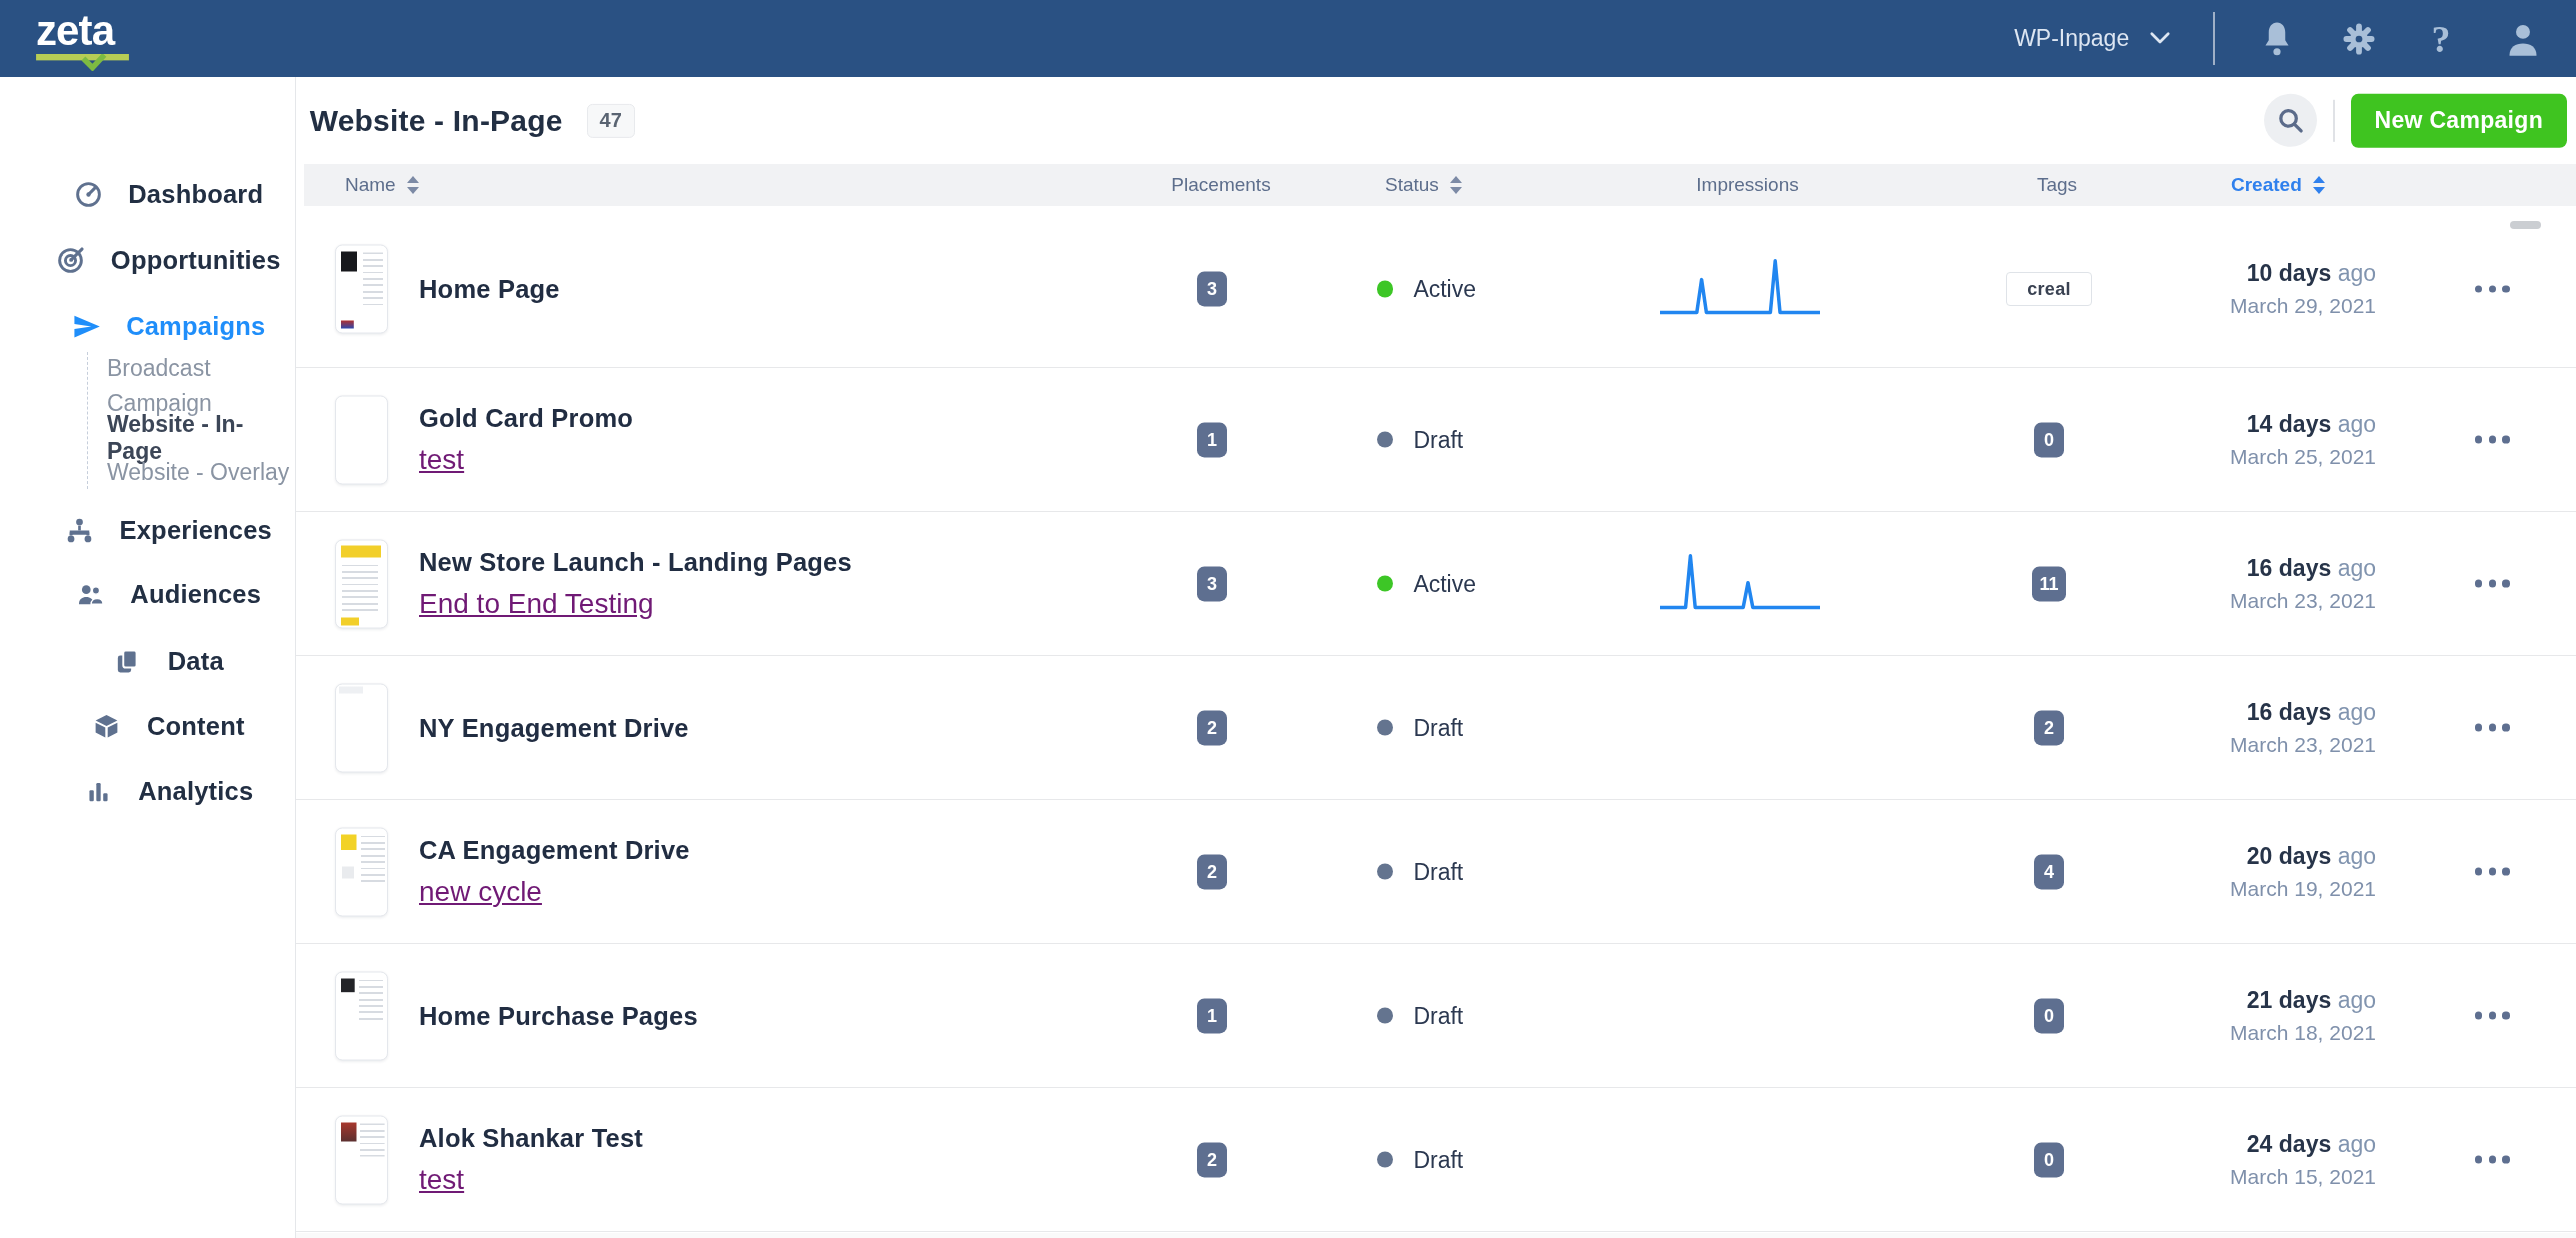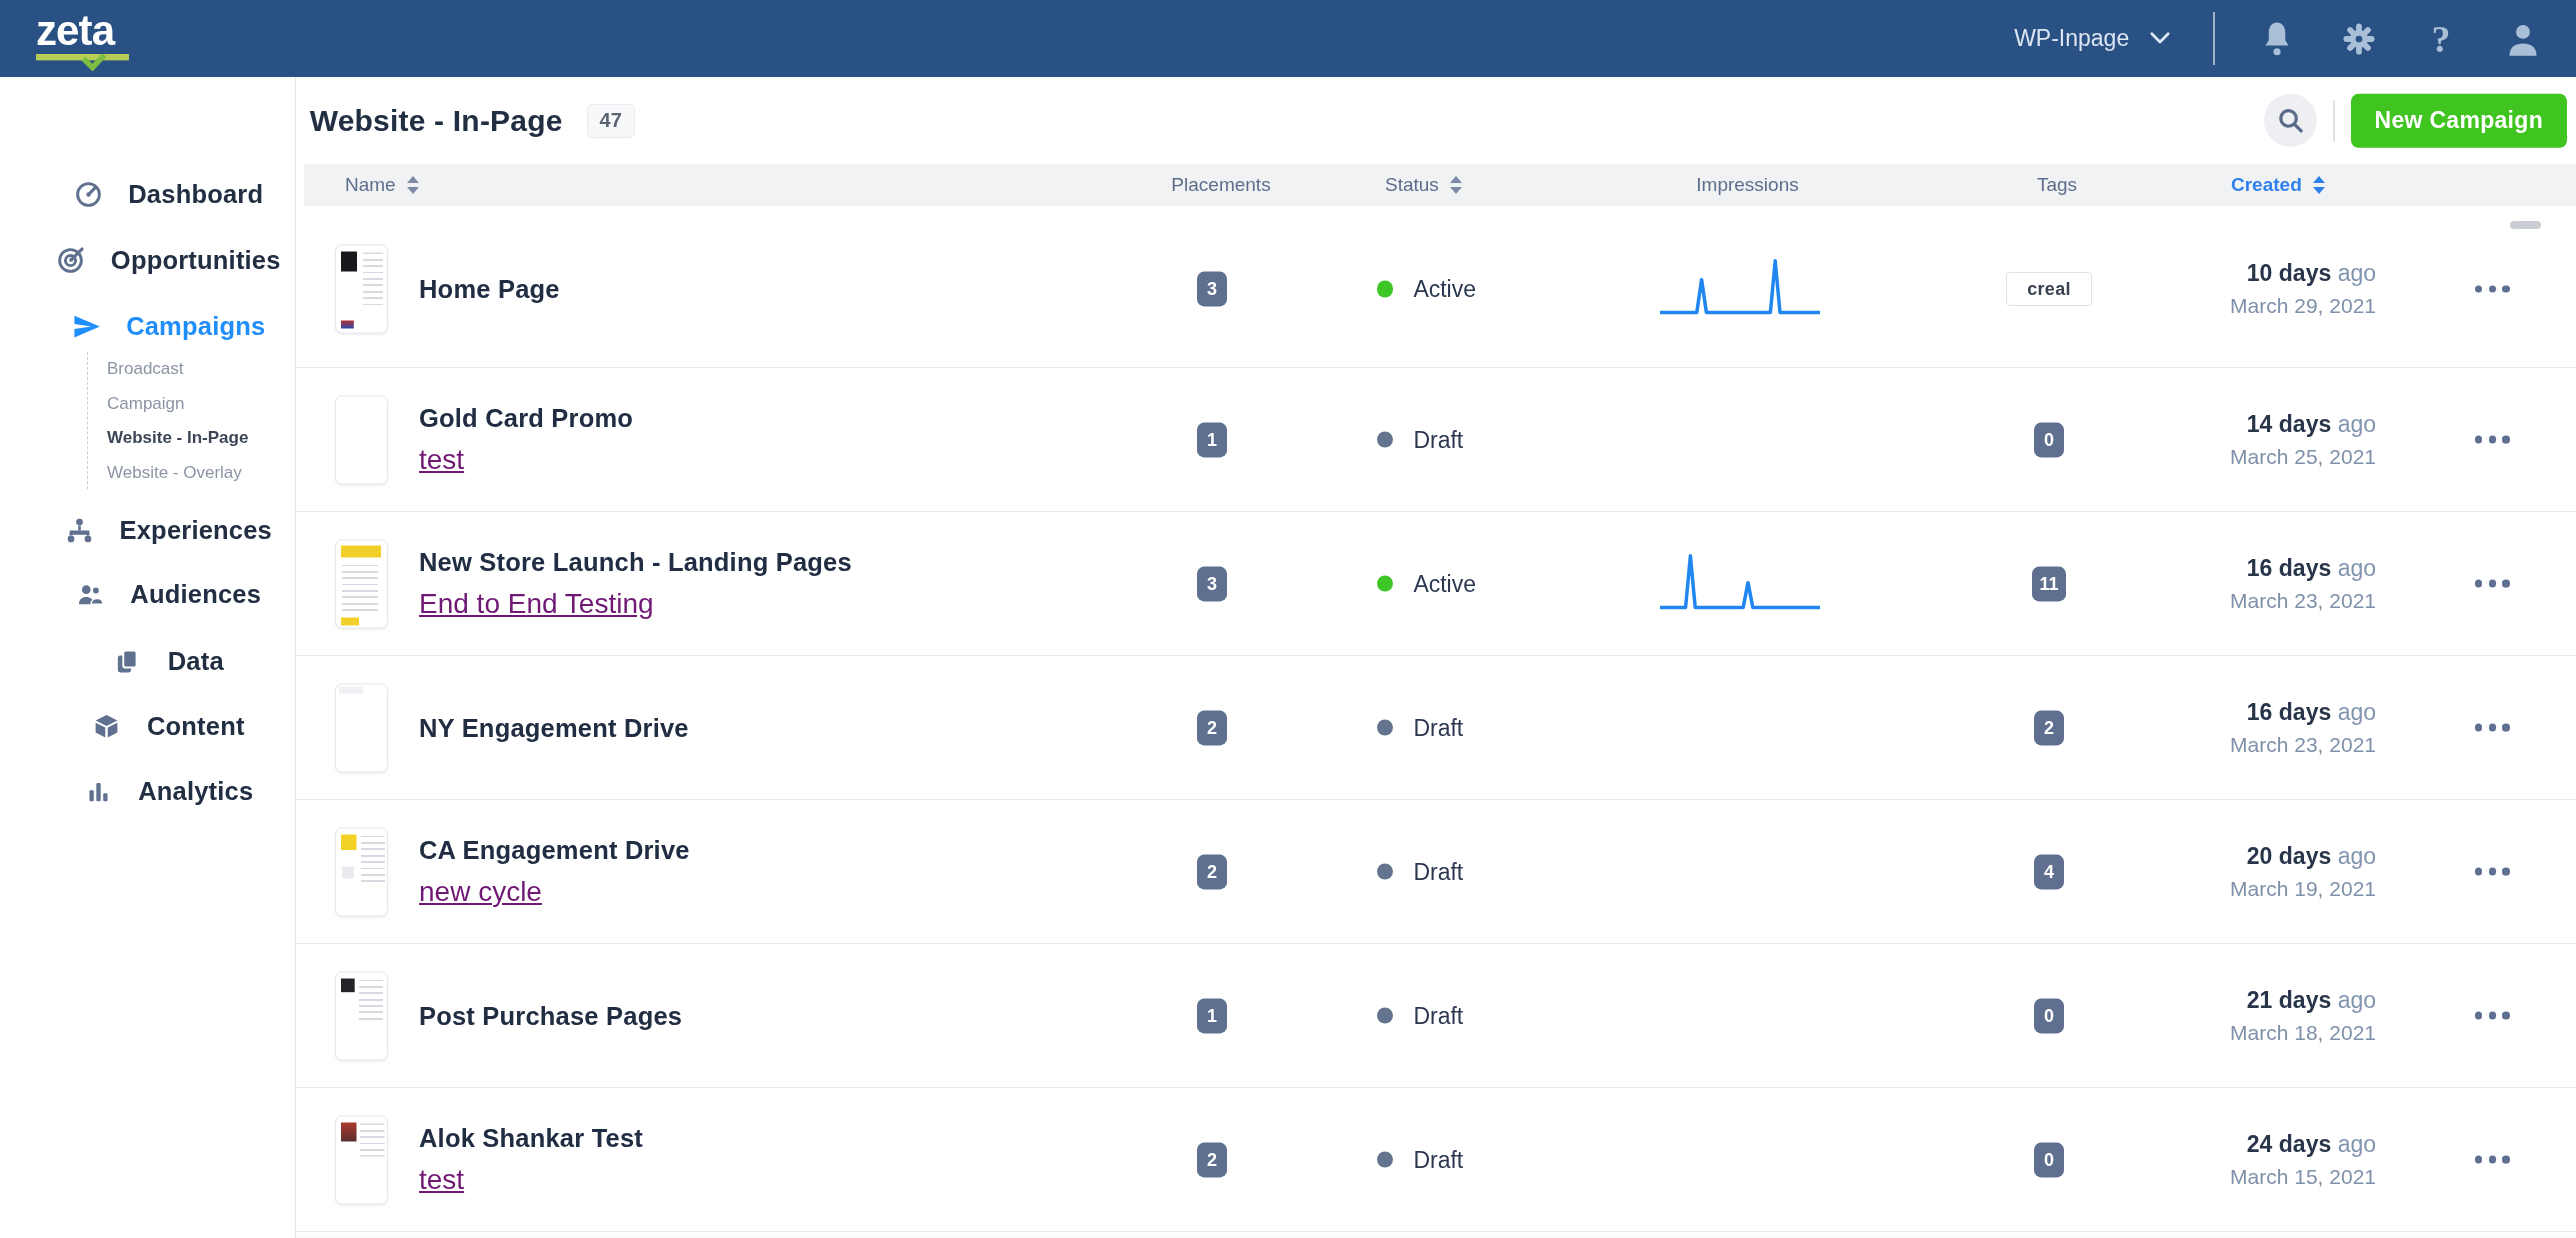--- a/index.html
+++ b/index.html
@@ -16,21 +16,21 @@
   .nav-divider { width:1.8px; height:53px; background:rgba(255,255,255,0.55); }
   .nav-icon { display:flex; align-items:center; justify-content:center; width:40px; height:40px; cursor:pointer; }
   .help-glyph { color:#a9bfd8; font-size:38px; font-weight:700; font-family:"Liberation Serif", serif; }
 
   
   .sidebar { position:absolute; left:0; top:77px; width:296px; height:1161px; background:#ffffff; border-right:1.8px solid #e5e7ea; }
   .side-item { position:absolute; left:0; width:296px; height:42px; display:flex; align-items:center; gap:25.5px; padding-left:41px; cursor:pointer;justify-content:center; }
   .side-item .lbl { font-size:25.5px; font-weight:700; color:#222f43; letter-spacing:0.2px; }
   .side-item.active .lbl { color:#1f8efa; }
   .side-sub { position:absolute; left:0; width:296px; height:35px; display:flex; align-items:center; padding-left:107px; cursor:pointer; }
-  .side-sub .lbl { font-size:17px; font-weight:400; color:#8a94a3; }
+  .side-sub .lbl { font-size:23px; font-weight:400; color:#8a94a3; }
   .side-sub.selected .lbl { color:#3c4657; font-weight:700; }
   .sub-connector { position:absolute; left:87px; top:275px; height:137px; border-left:1.8px dashed #c6cedb; }
 
   
   .page-head { position:absolute; left:296px; top:77px; width:2280px; height:87px; background:#ffffff; }
   .page-title { position:absolute; left:13.7px; top:50%; transform:translateY(-50%); display:flex; align-items:center; gap:24px; }
   .page-title h1 { font-size:30px; font-weight:700; color:#222f43; letter-spacing:0.2px; }
   .count-badge { background:#f7f8f9; border:1.8px solid #e8eaed; border-radius:5.5px; font-size:20px; font-weight:700; color:#5a6472; padding:4.6px 12px; }
   .head-actions { position:absolute; right:9px; top:50%; transform:translateY(-50%); display:flex; align-items:center; gap:16px; }
   .search-btn { width:53px; height:53px; border-radius:50%; background:#edeff2; display:flex; align-items:center; justify-content:center; cursor:pointer; }
@@ -447,21 +447,21 @@
       <div class="cell c-menu">
           <span class="d"></span>
           <span class="d"></span>
           <span class="d"></span>
         </div>
     </div>
 
     <div class="row">
       <div class="cell thumb thumb-article-dark-sm"></div>
       <div class="cell namecell">
-        <div class="rowname">Post Purchase Pages</div>
+        <div class="rowname">Home Purchase Pages</div>
       </div>
       <div class="cell c-placements">
           <span class="numbadge">1</span>
         </div>
       <div class="cell c-status">
         <span class="dot draft"></span>
         <span class="statuslabel">Draft</span>
       </div>
       <div class="cell c-tags">
           <span class="numbadge">0</span>

